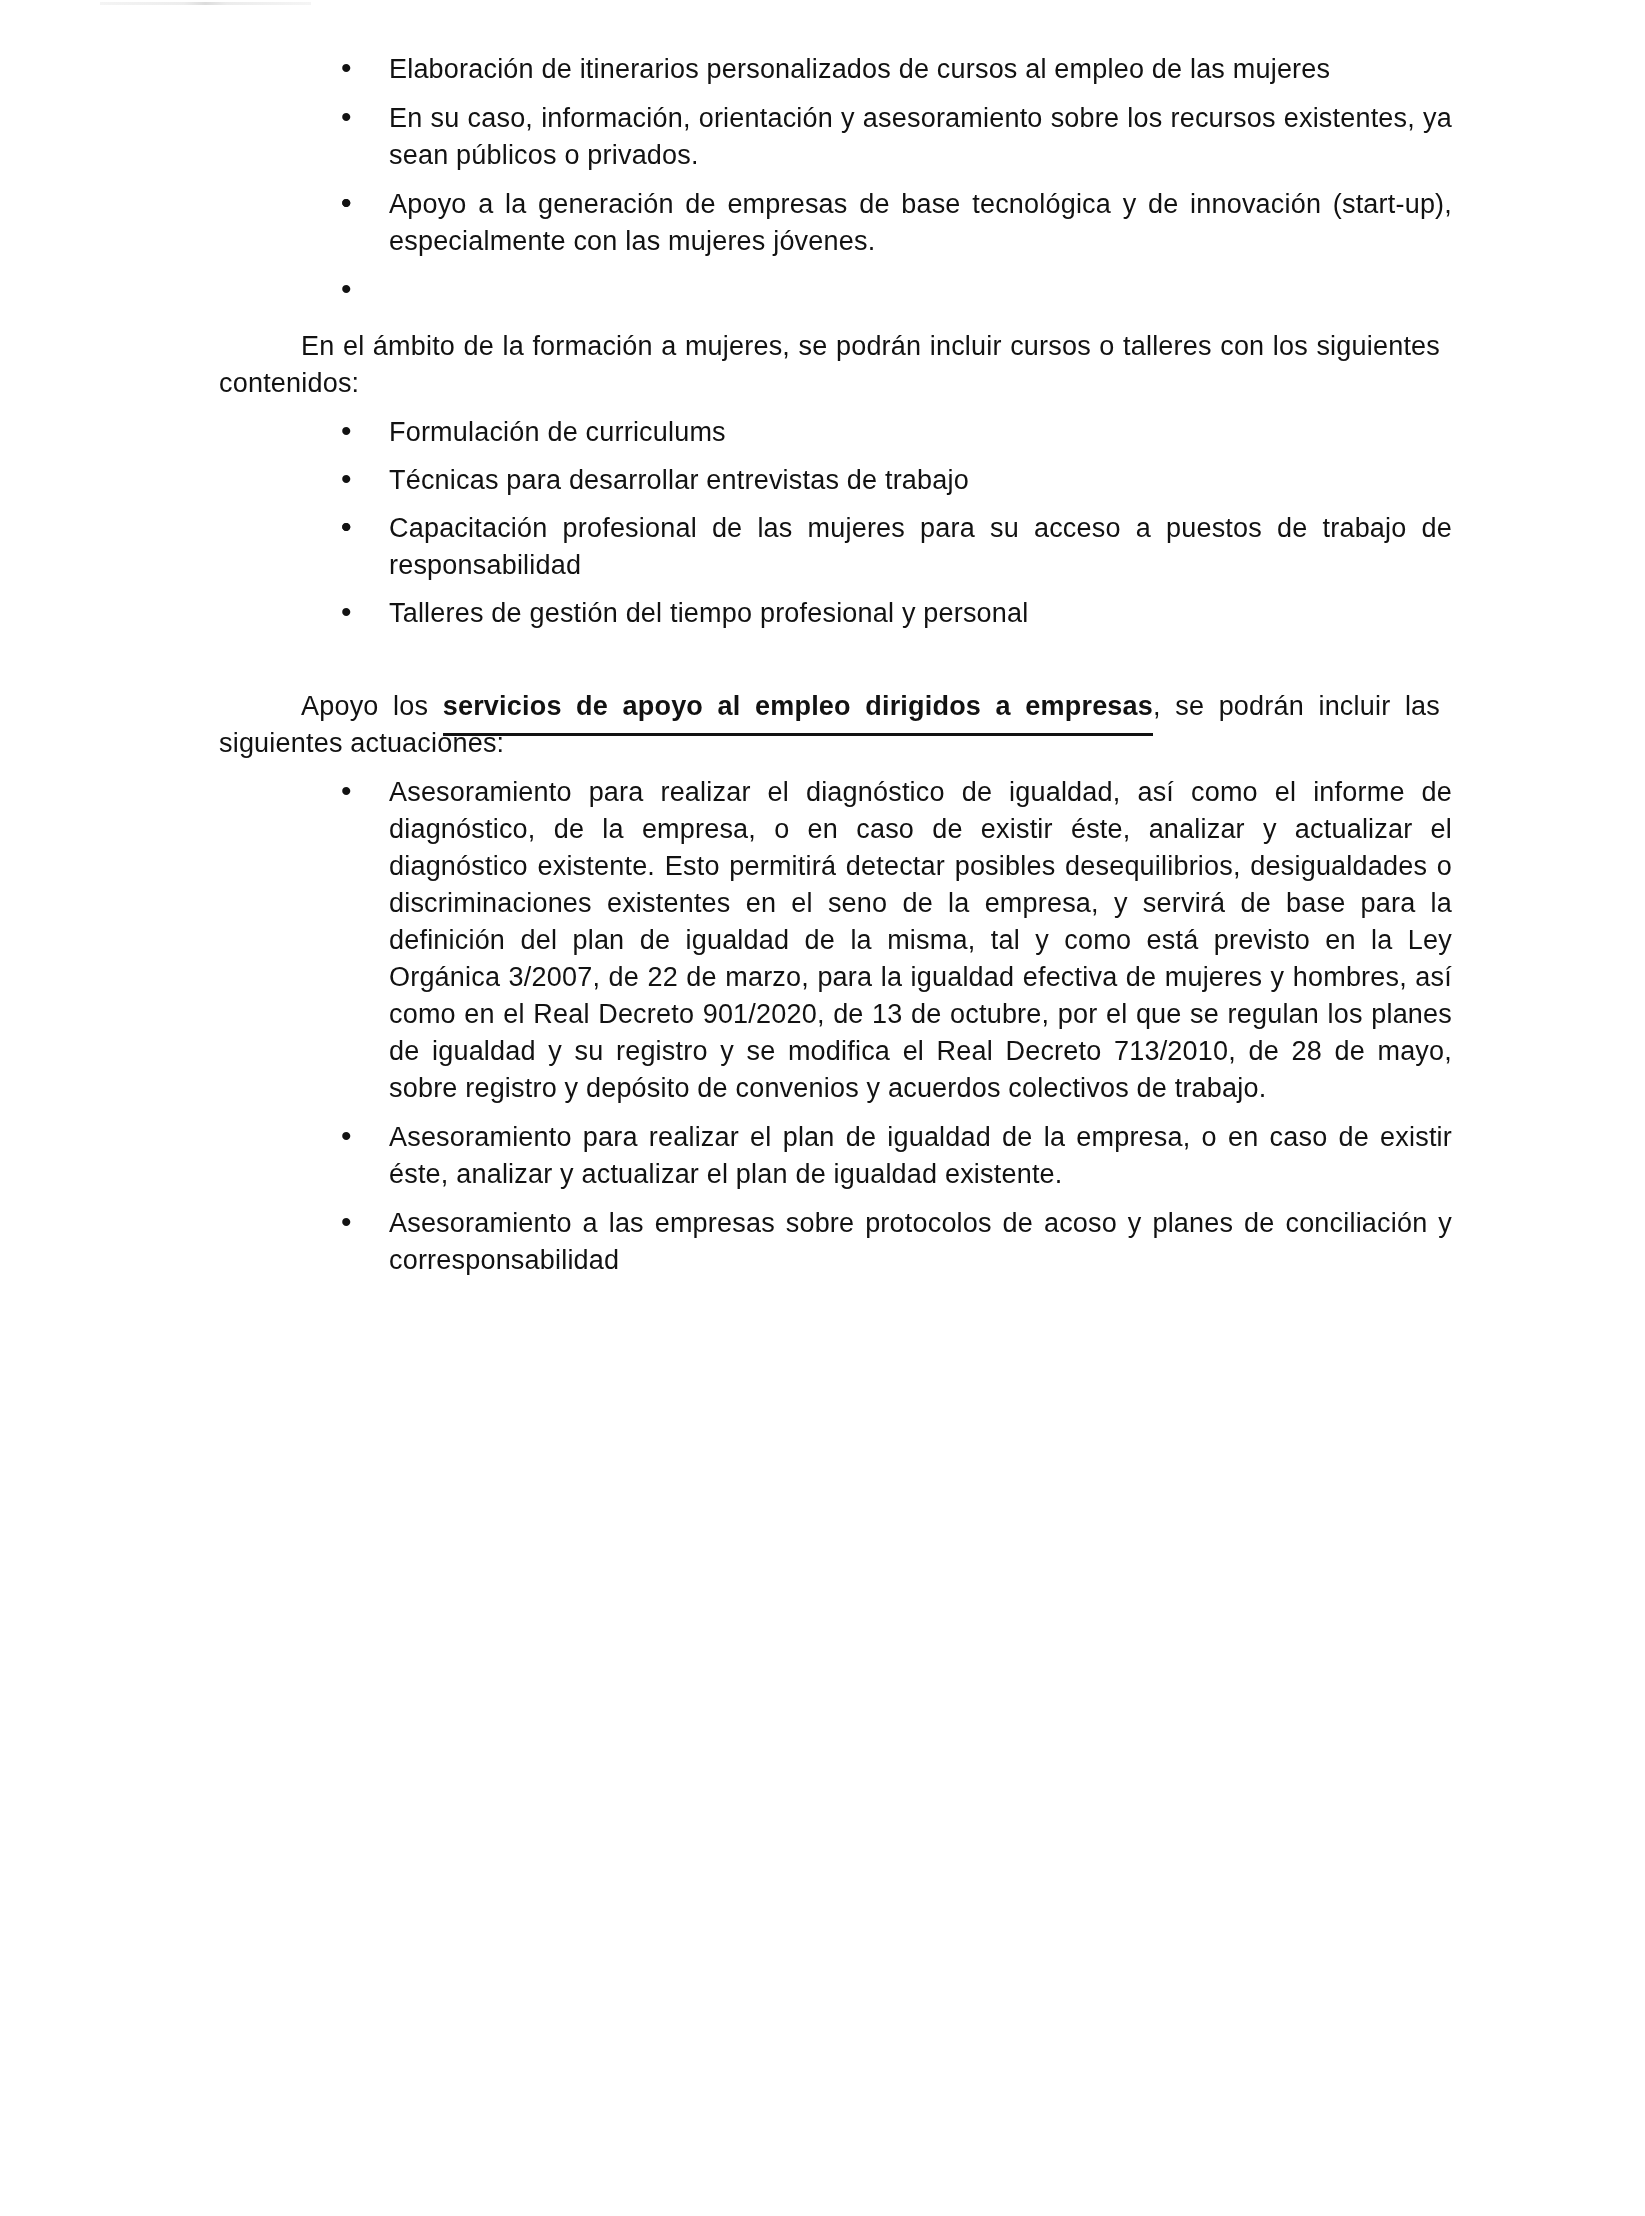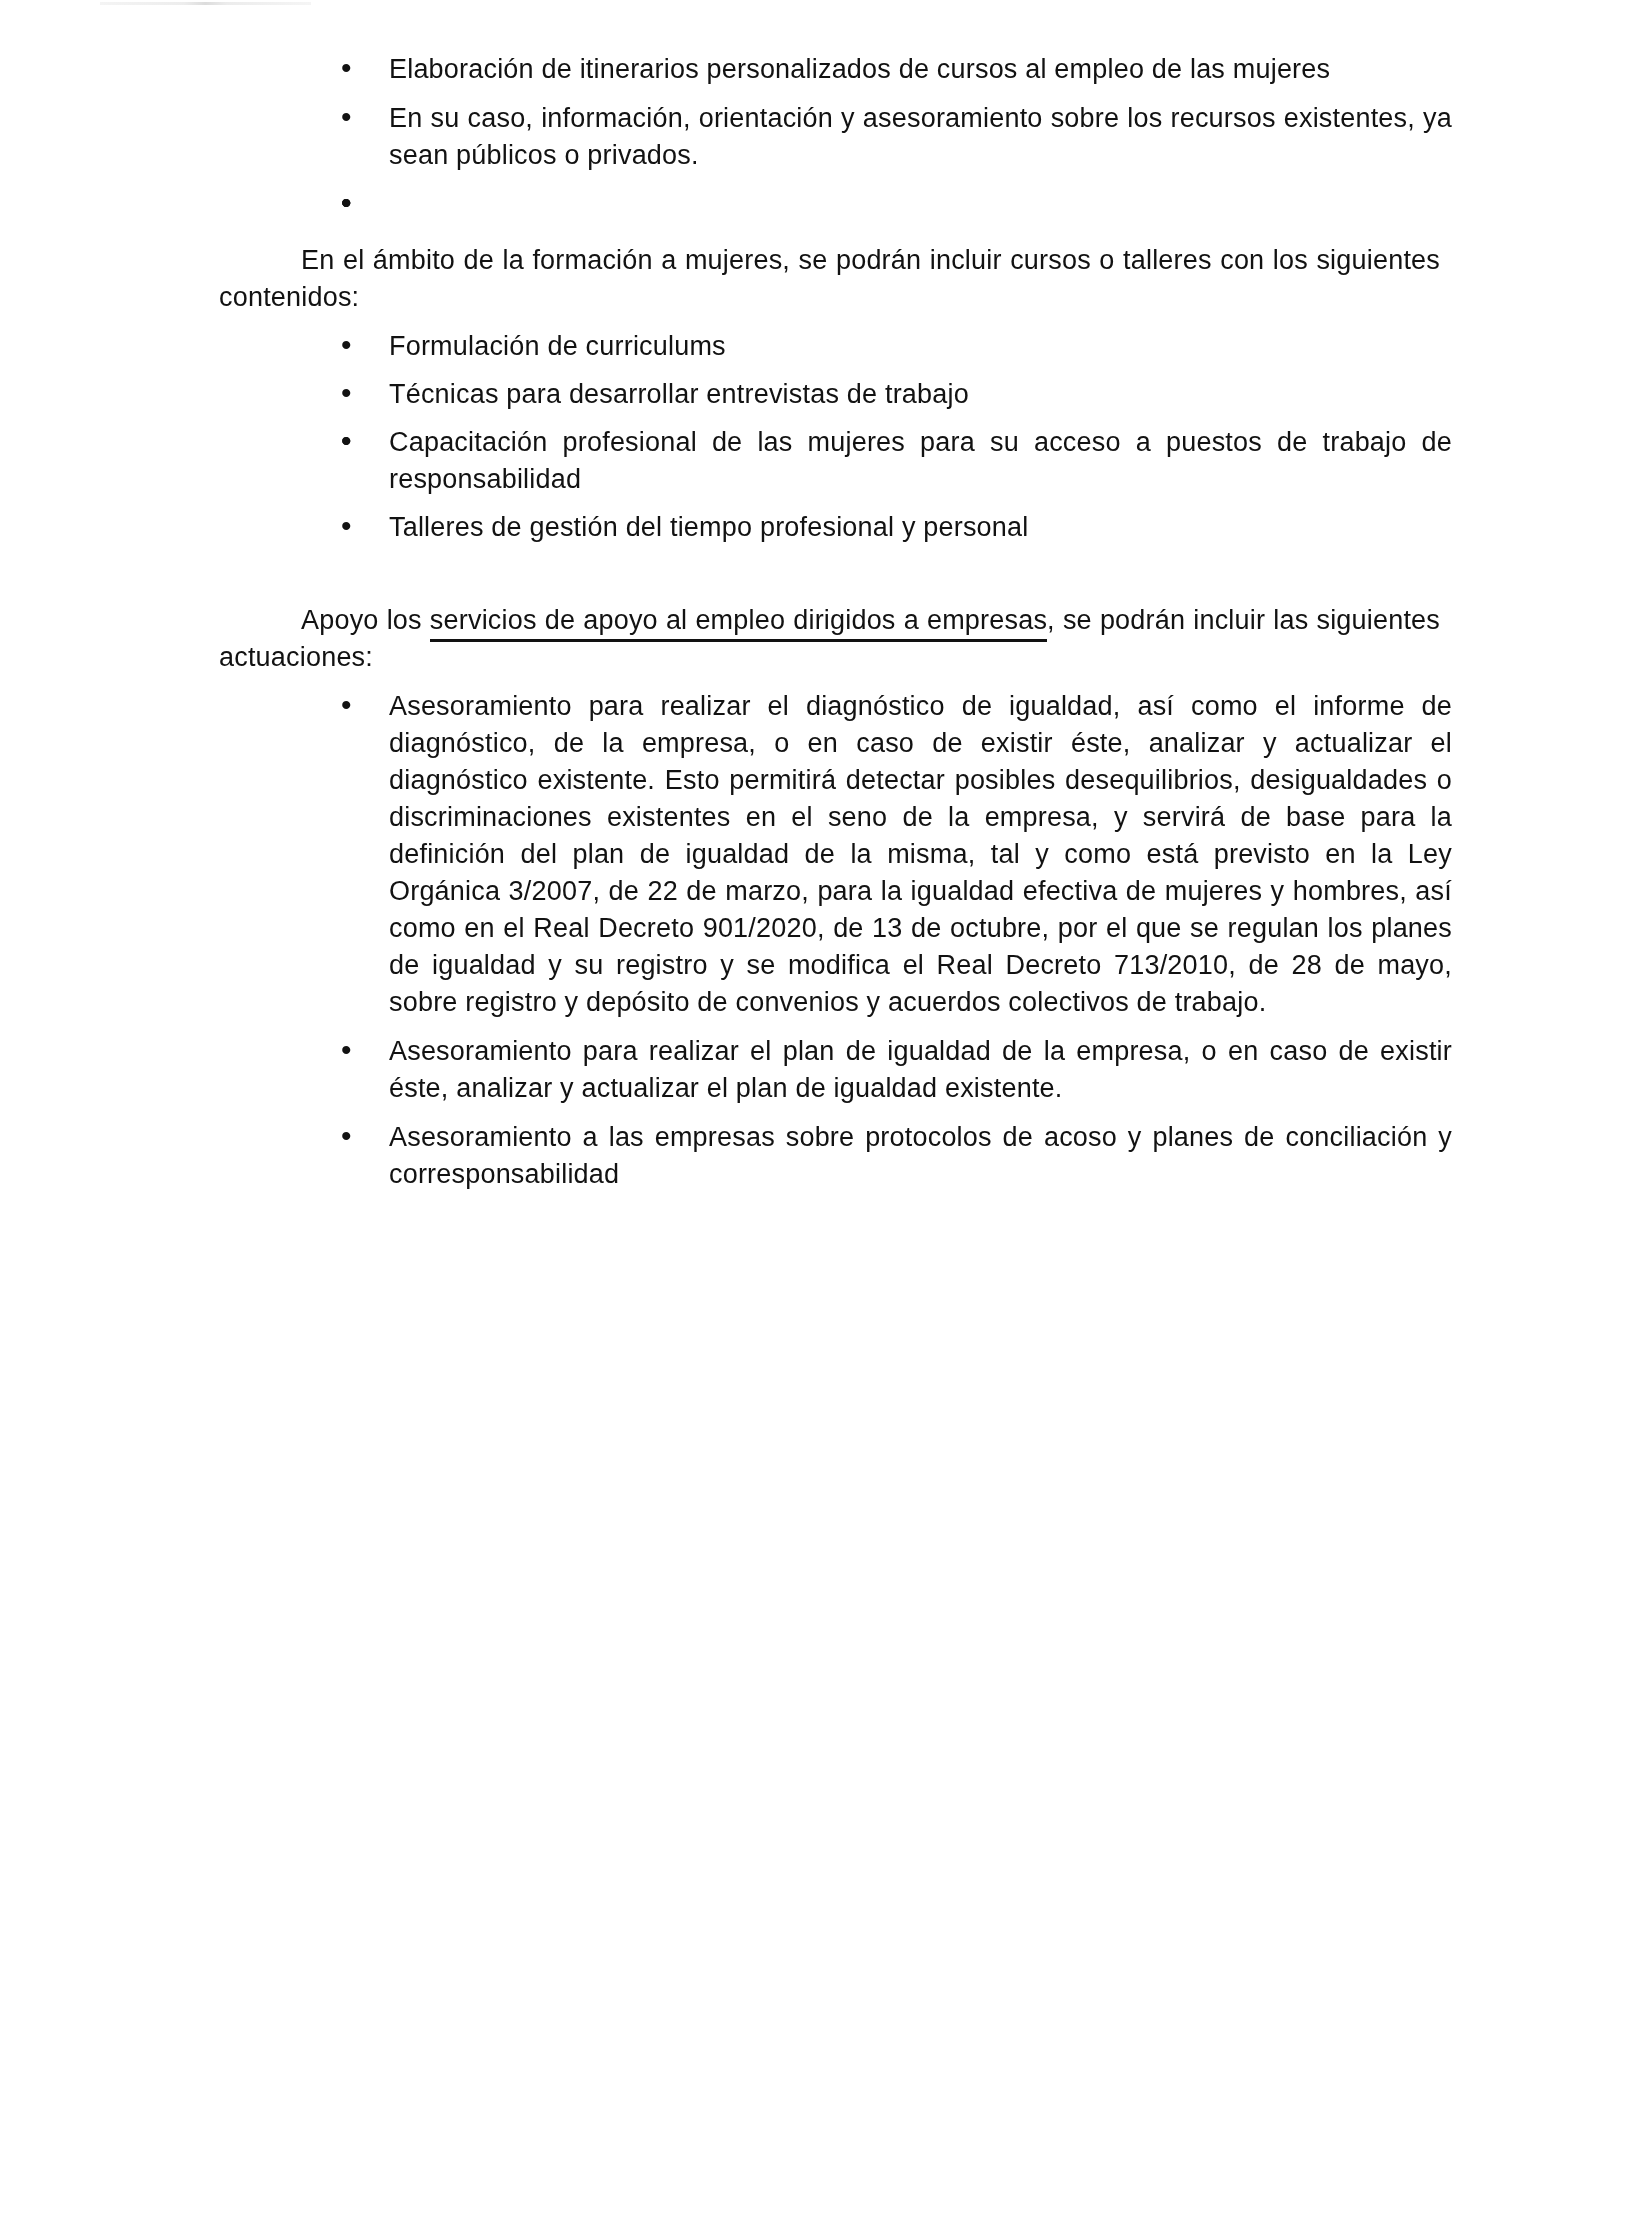--- a/index.html
+++ b/index.html
@@ -61,23 +61,23 @@
   .para {
     margin: 12px;
     text-indent: 82px;
     text-align: justify;
   }
   .para-1 { margin-top: 68px; }
   .list-2 { margin-top: 41px; }
   .para-2 { margin-top: 56px; }
   .list-3 { margin-top: 40px; }
   .highlight {
-    font-weight: normal;
+    font-weight: bold;
     border-bottom: 3.2px solid currentColor;
-    padding-bottom: 4px;
+    padding-bottom: 12px;
   }
 </style>
 </head>
 <body>
 
 <div class="page">
 
   <div class="scan-artifact"></div>
 
   <div class="content">
@@ -89,20 +89,21 @@
       </li>
       <li>
         <span class="bullet">•</span>
         <span>En su caso, información, orientación y asesoramiento sobre los recursos existentes, ya sean públicos o privados.</span>
       </li>
       <li>
         <span class="bullet">•</span>
       </li>
       <li>
         <span class="bullet">•</span>
+        <span>Apoyo a la generación de empresas de base tecnológica y de innovación (start-up), especialmente con las mujeres jóvenes.</span>
       </li>
       <li>
         <span class="bullet">•</span>
       </li>
     </ul>
 
     <p class="para para-1">En el ámbito de la formación a mujeres, se podrán incluir cursos o talleres con los siguientes contenidos:</p>
 
     <ul class="doc-list list-2">
       <li>

